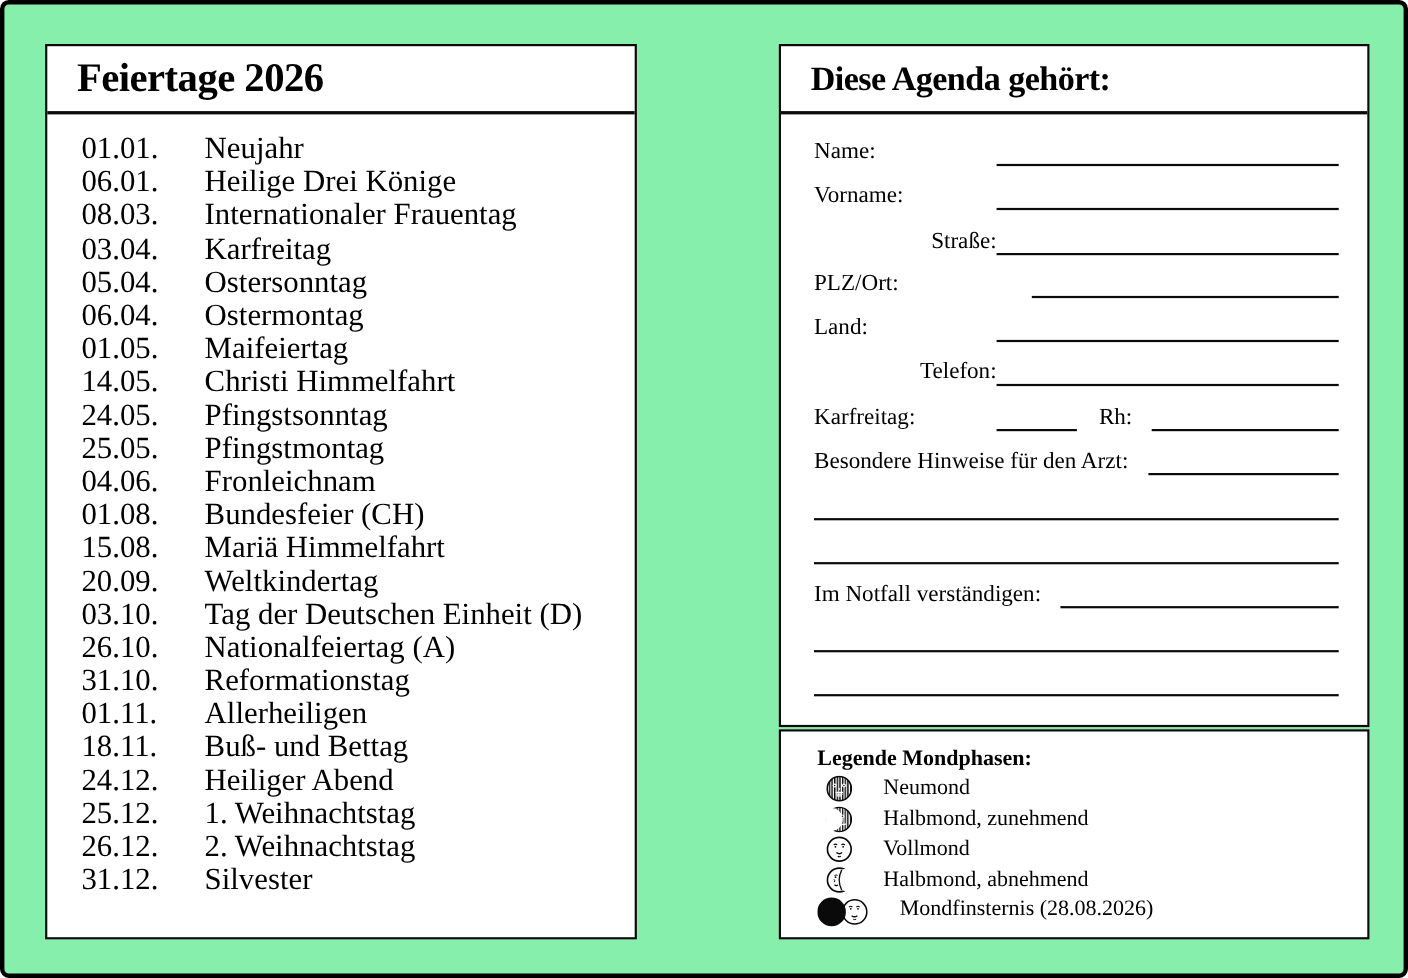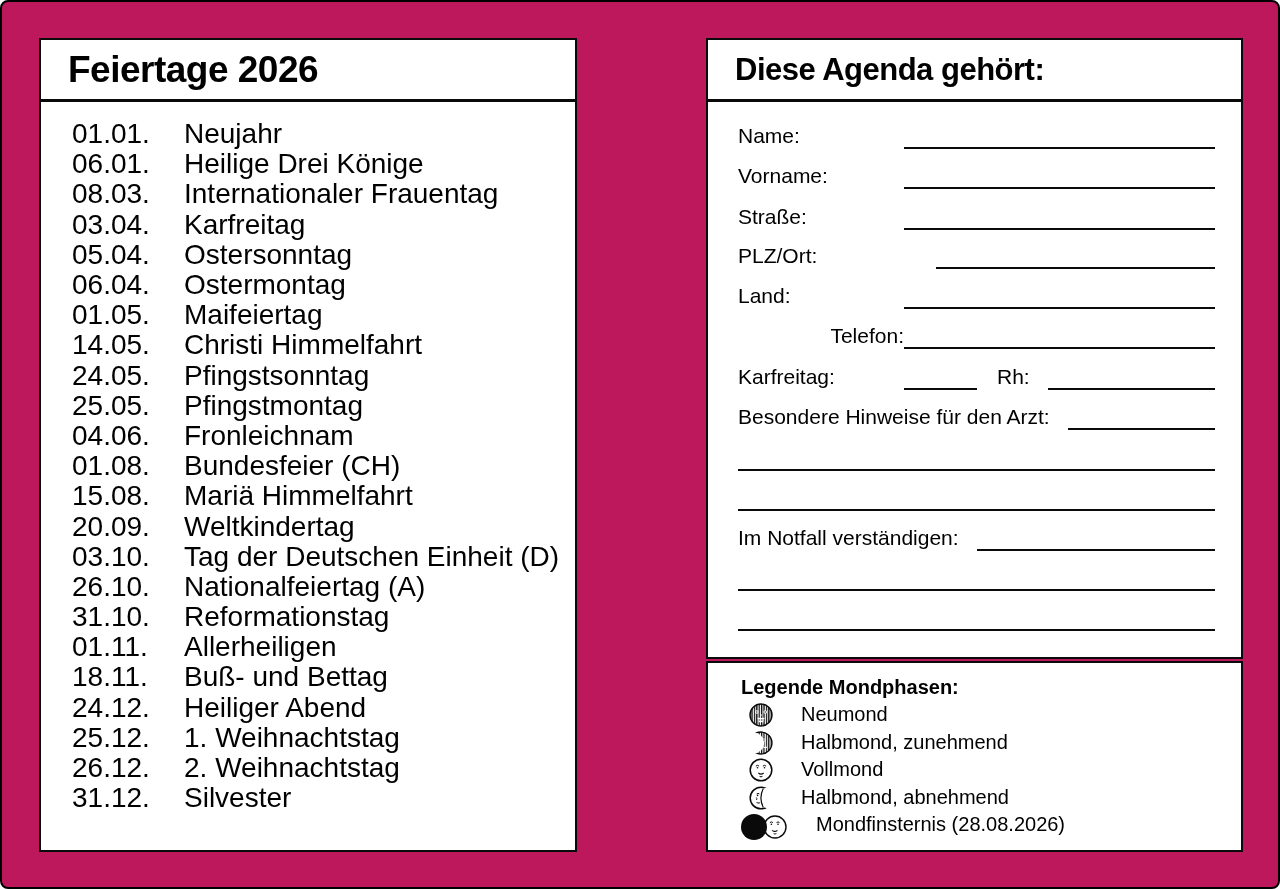--- a/index.html
+++ b/index.html
@@ -4,23 +4,24 @@
 <style>
   * { margin:0; padding:0; box-sizing:border-box; }
   html,body { background:#fff; }
   body {
     font-family:"Liberation Sans","DejaVu Sans",sans-serif;
     color:#000;
     width:1280px; height:889px;
   }
   .page {
     position:relative; width:1280px; height:889px;
-    background:#be185d;
-    border:2px solid #000000; border-radius:8px;
+    background:#86efac;
+    border:4px solid #000000; border-radius:8px;
     overflow:hidden;
+    font-family:Liberation Serif, serif;
   }
   .panel { position:absolute; background:#fff; border:2px solid #0a0a0a; }
 
   
   .panel-holidays { left:37px; top:36px; width:538px; height:814px; }
   .panel-header {
     height:62px; border-bottom:3px solid #0a0a0a;
     display:flex; align-items:center; padding-left:27px;
   }
   .panel-title { font-weight:bold; letter-spacing:-0.5px; white-space:nowrap; }
@@ -41,21 +42,21 @@
     position:absolute; left:30px; right:26px; height:40px;
     display:flex; align-items:flex-end; font-size:21px;
   }
   .f-label { flex:none; white-space:nowrap; padding-bottom:1px; }
   .lbl-w { width:166px; }
   .line { flex:1 1 auto; border-bottom:2px solid #0a0a0a; height:4px; }
   .line-short { flex:none; width:73px; border-bottom:2px solid #0a0a0a; height:4px; margin-left:16px; }
   .rh-gap { flex:none; width:20px; }
   .gap-sm { flex:none; width:18px; }
   
-  .f-r1 { top:4px; }   .f-r2 { top:44px; }  .f-r3 { top:85px; }
+  .f-r1 { top:4px; }   .f-r2 { top:44px; }  .f-r3 { top:85px;text-align:right; }
   .f-r4 { top:124px;gap:32px; } .f-r5 { top:164px; } .f-r6 { top:204px;text-align:right; }
   .f-blood { top:245px; }
   .f-doc   { top:285px; }
   .f-b1    { top:326px; }
   .f-b2    { top:366px; }
   .f-emg   { top:406px; }
   .f-b3    { top:446px; }
   .f-b4    { top:486px; }
 
   

